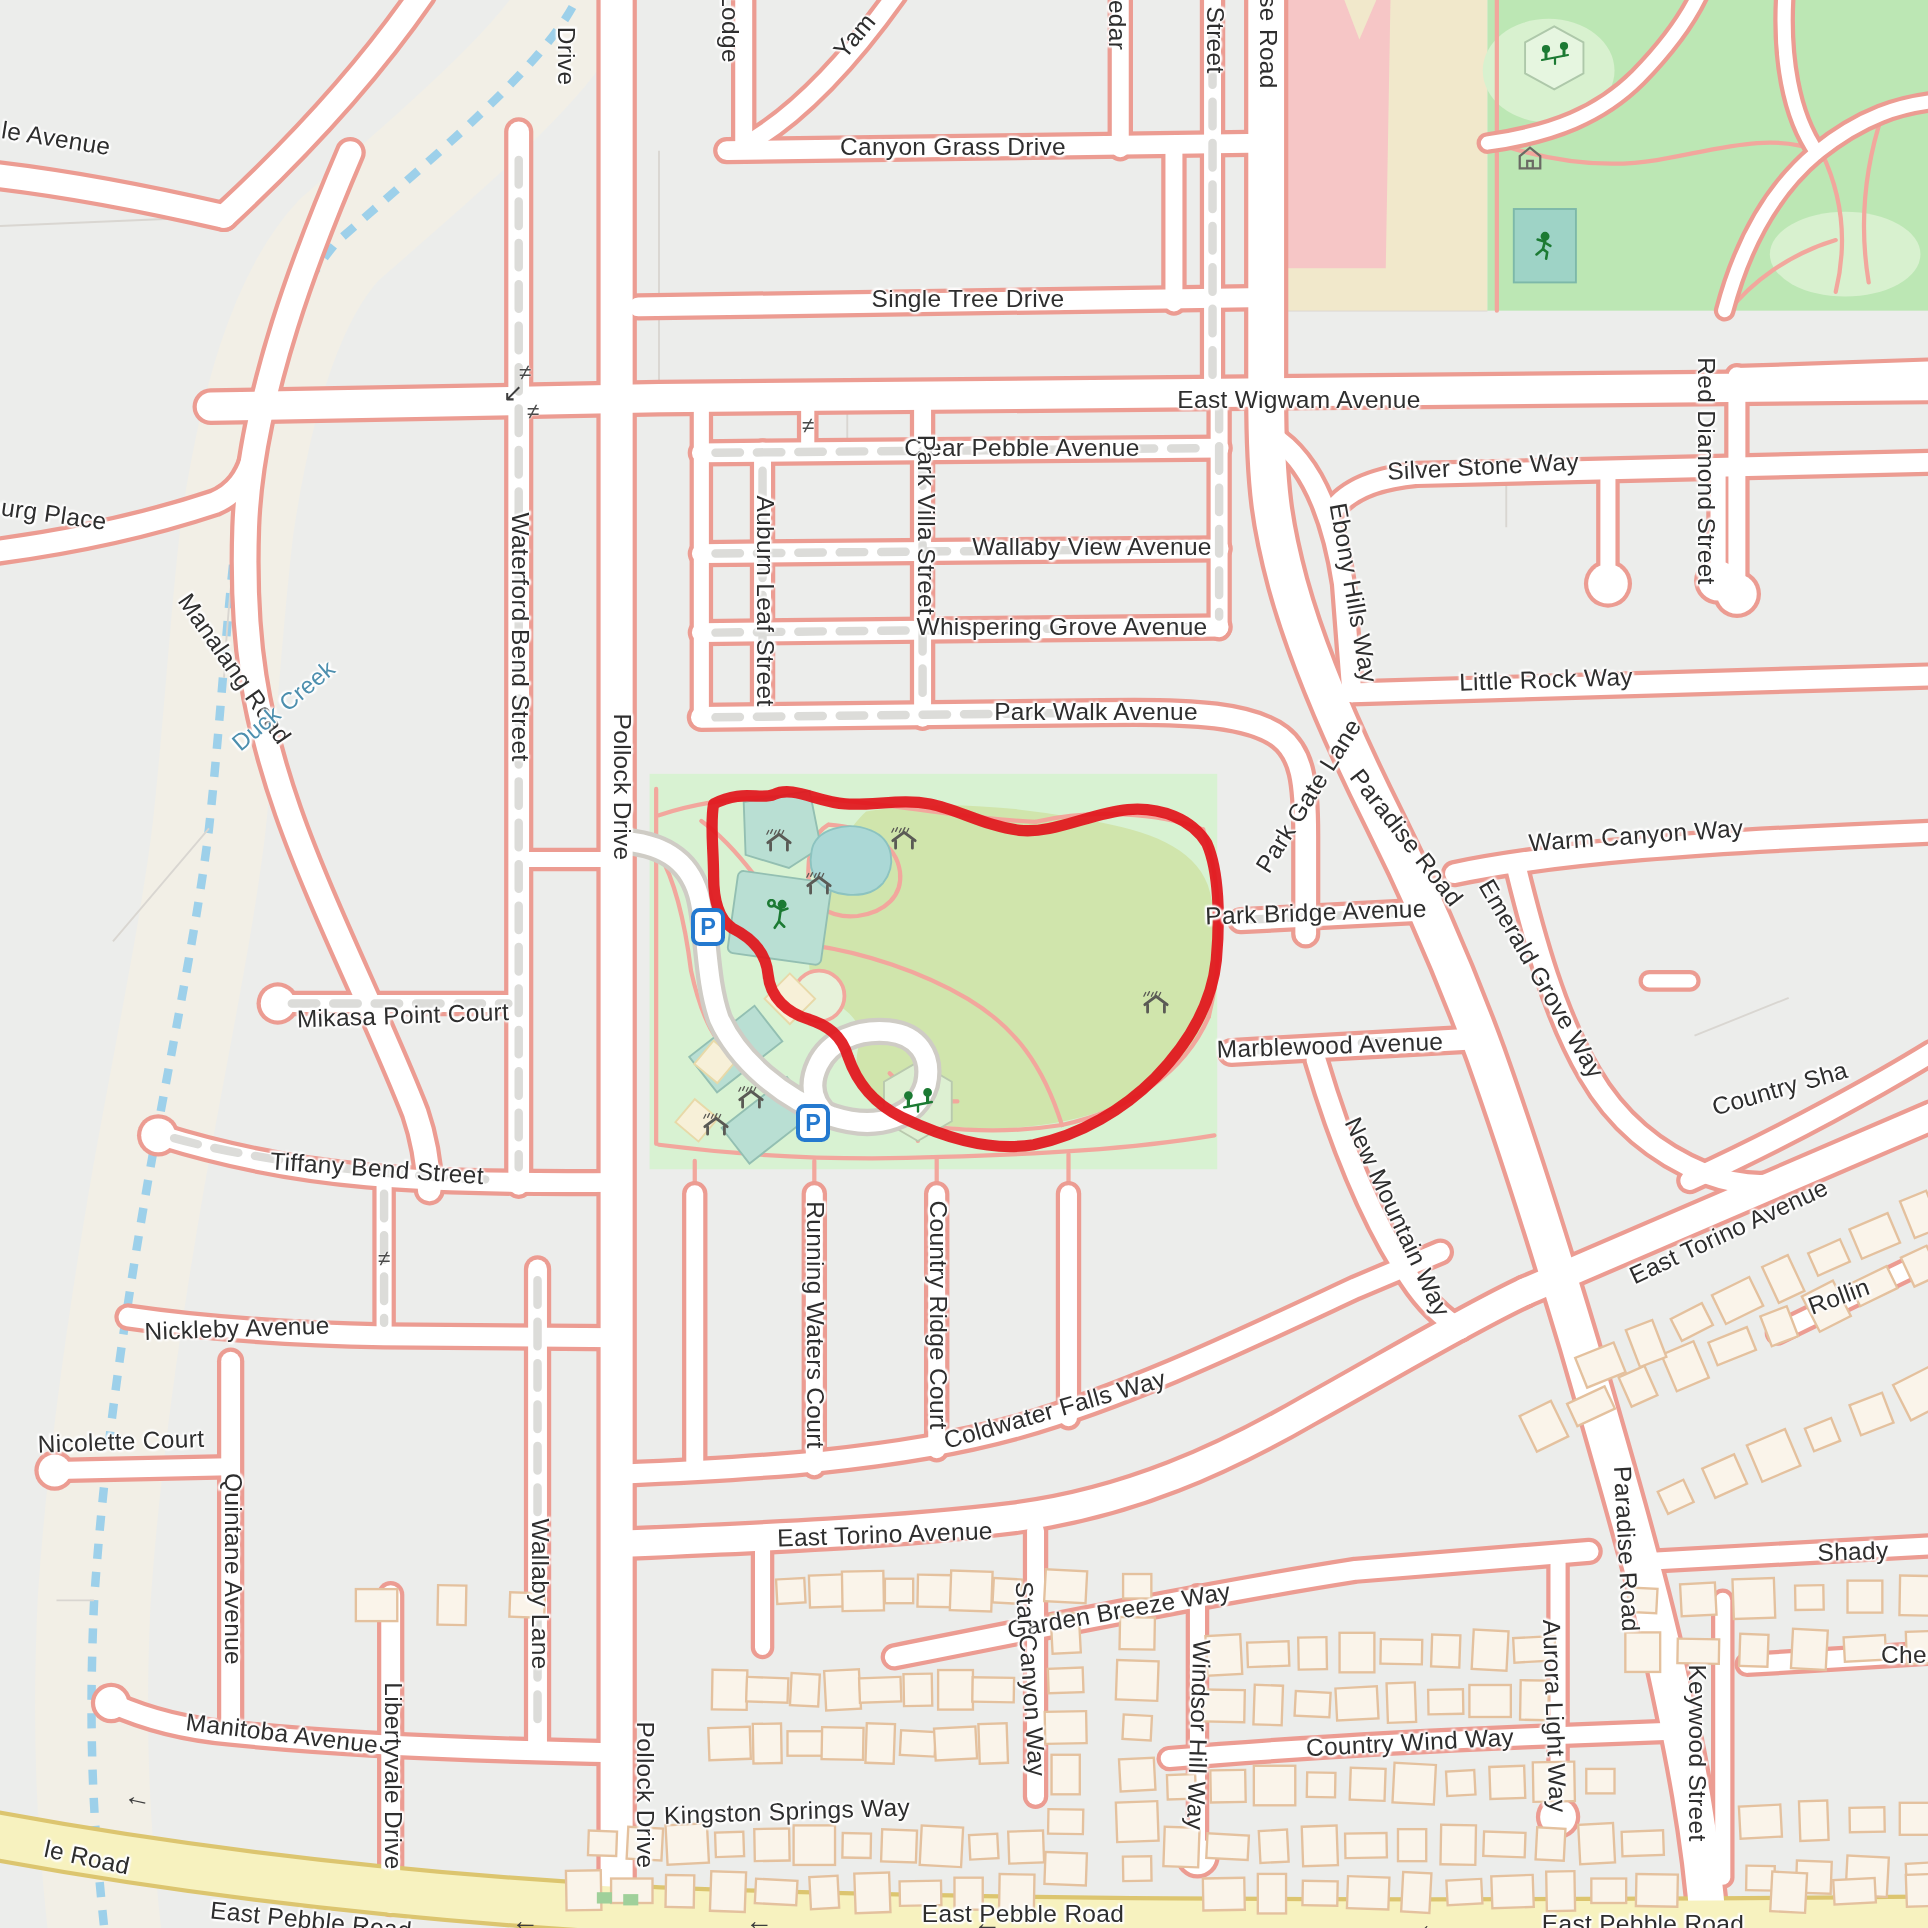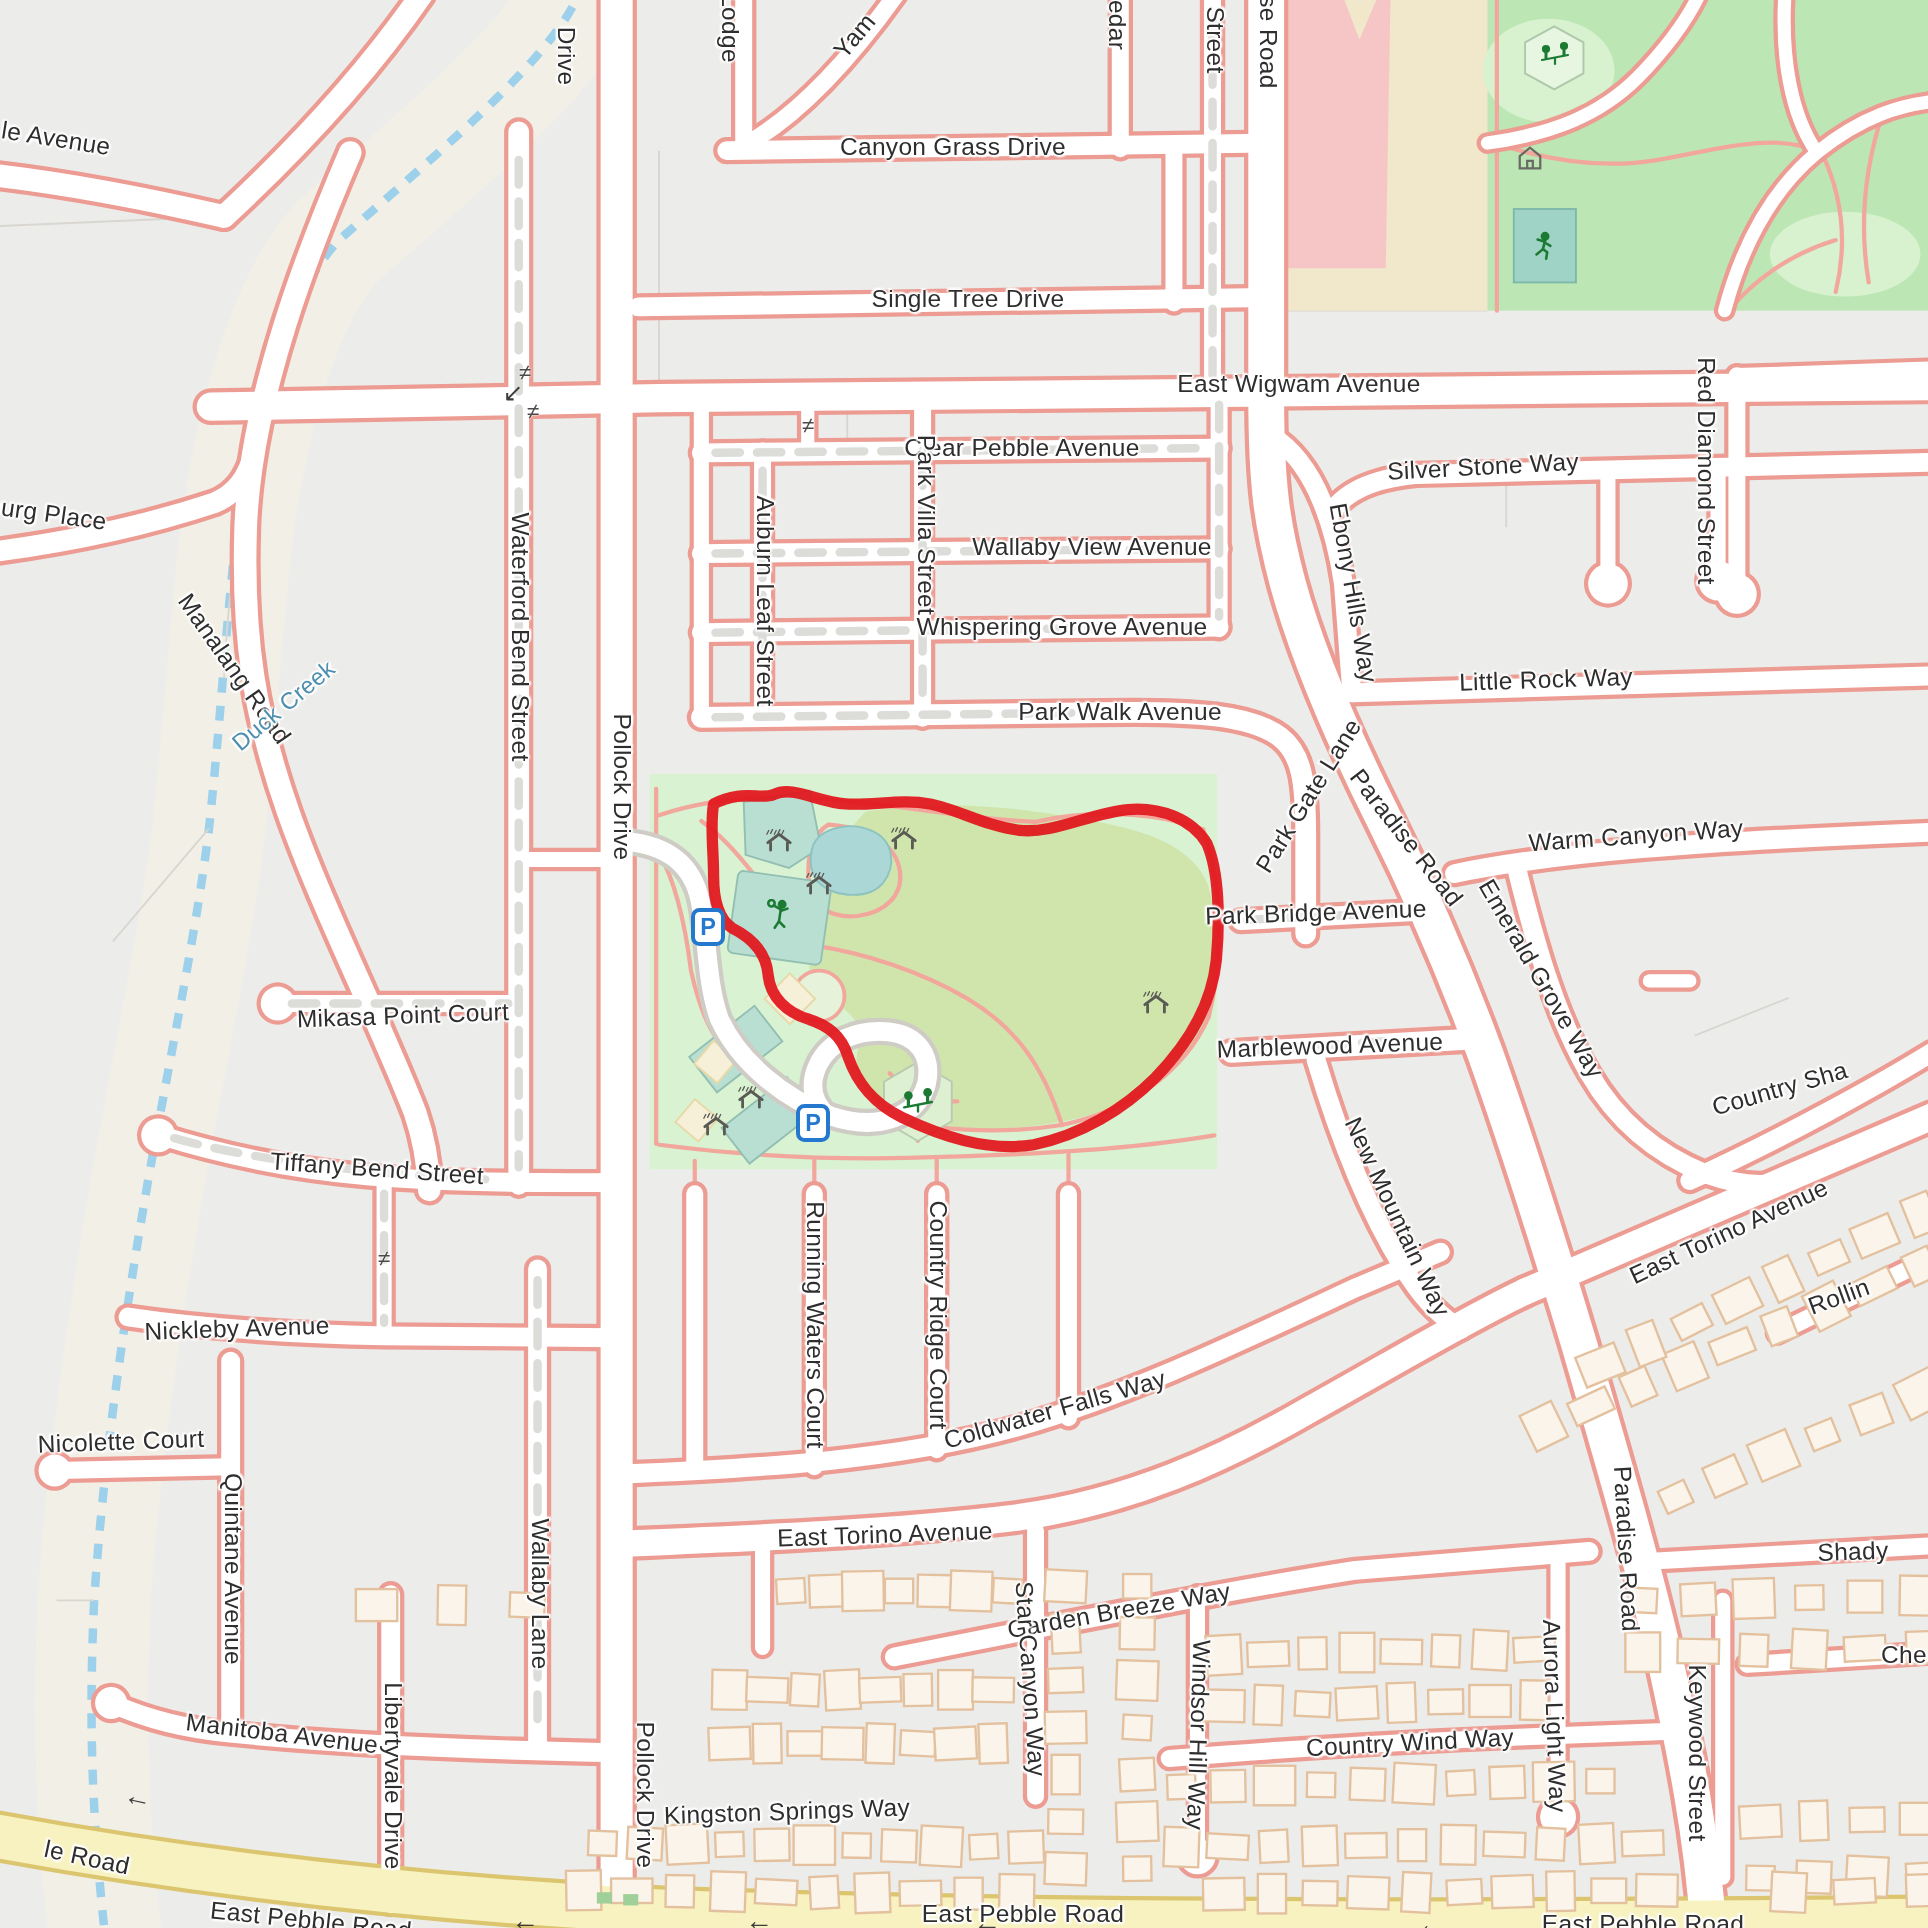--- a/index.html
+++ b/index.html
@@ -518,25 +518,25 @@
 
   <b class="lbl" style="left:56px;top:139px;--r:9deg">le Avenue</b>
   <b class="lbl" style="left:566px;top:56px;--r:90deg">Drive</b>
   <b class="lbl" style="left:730px;top:28px;--r:90deg">Lodge</b>
   <b class="lbl" style="left:855px;top:36px;--r:-50deg">Yam</b>
   <b class="lbl" style="left:953px;top:147px">Canyon Grass Drive</b>
   <b class="lbl" style="left:968px;top:299px">Single Tree Drive</b>
   <b class="lbl" style="left:1117px;top:24.5px;--r:90deg">edar</b>
   <b class="lbl" style="left:1215px;top:40px;--r:90deg">Street</b>
   <b class="lbl" style="left:1268px;top:42px;--r:90deg">se Road</b>
-  <b class="lbl" style="left:1299px;top:384px">East Wigwam Avenue</b>
+  <b class="lbl" style="left:1299px;top:400px">East Wigwam Avenue</b>
   <b class="lbl" style="left:1022px;top:448px">Clear Pebble Avenue</b>
   <b class="lbl" style="left:1092px;top:547px">Wallaby View Avenue</b>
   <b class="lbl" style="left:1062px;top:627px">Whispering Grove Avenue</b>
-  <b class="lbl" style="left:1120px;top:712px">Park Walk Avenue</b>
+  <b class="lbl" style="left:1096px;top:712px">Park Walk Avenue</b>
   <b class="lbl" style="left:1309px;top:796px;--r:-58deg">Park Gate Lane</b>
   <b class="lbl" style="left:1406px;top:838px;--r:52deg">Paradise Road</b>
   <b class="lbl" style="left:1316px;top:913px;--r:-2deg">Park Bridge Avenue</b>
   <b class="lbl" style="left:1353px;top:593px;--r:80deg">Ebony Hills Way</b>
   <b class="lbl" style="left:1483px;top:467px;--r:-3deg">Silver Stone Way</b>
   <b class="lbl" style="left:1706px;top:471px;--r:90deg">Red Diamond Street</b>
   <b class="lbl" style="left:1546px;top:680px;--r:-2deg">Little Rock Way</b>
   <b class="lbl" style="left:1636px;top:836px;--r:-4deg">Warm Canyon Way</b>
   <b class="lbl" style="left:1541px;top:979px;--r:60deg">Emerald Grove Way</b>
   <b class="lbl" style="left:1780px;top:1089px;--r:-16deg">Country Sha</b>

